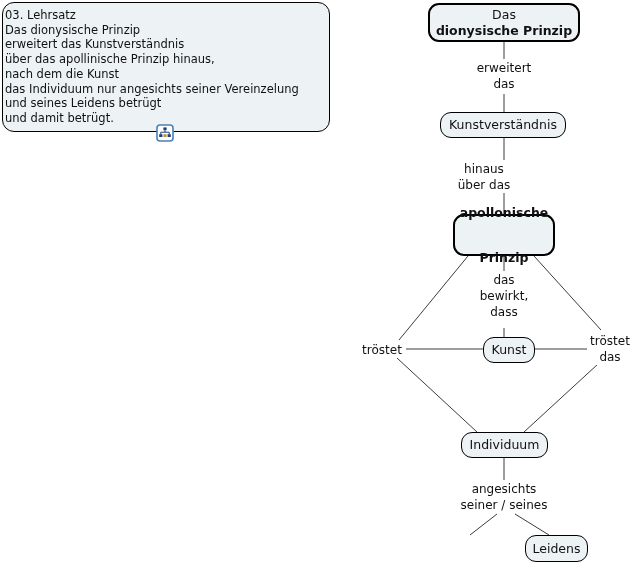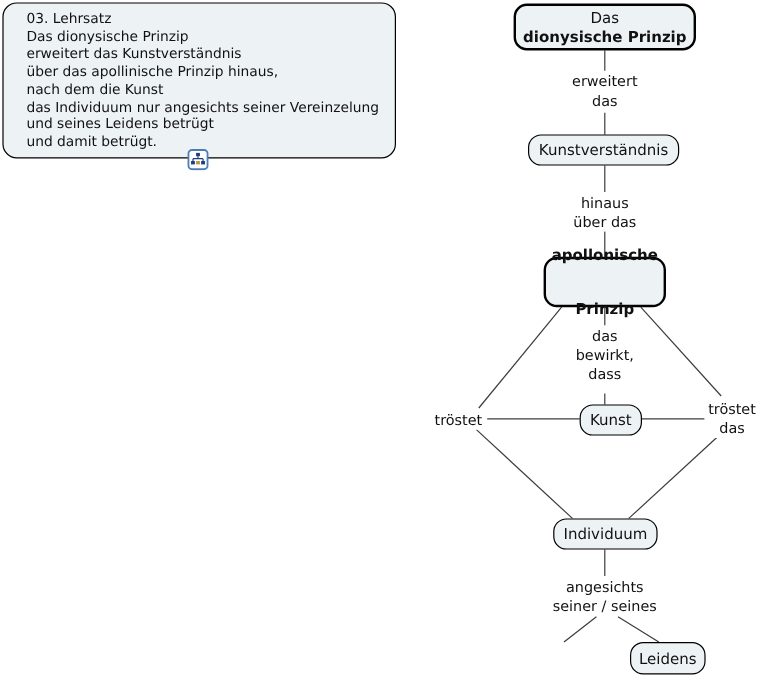--- a/index.html
+++ b/index.html
@@ -25,21 +25,21 @@
     stroke-width: 1;
   }
   
   .annotation {
     position: absolute;
     left: 2px; top: 2px;
     width: 328px; height: 130px;
     background: var(--node-fill, #edf3f5);
     border: 1.5px solid var(--node-border, #000000);
     border-radius: 12px;
-    padding: 5px 19px;
+    padding: 5px 2px;
     font-size: 11.5px;
     line-height: 14.7px;
     white-space: nowrap;
   }
   .note-icon {
     position: absolute;
     left: 156px; top: 124px;
     width: 18px; height: 18px;
     cursor: pointer;
   }
@@ -75,21 +75,21 @@
     position: absolute;
     transform: translateX(-50%);
     font-size: 12px;
     line-height: 16px;
     text-align: center;
     white-space: pre-line;
     background: var(--bg, #ffffff);
     padding: 0 2px;
   }
   #label-erweitert  { left: 504px; top: 60px; }
-  #label-hinaus     { left: 504px; top: 161px; }
+  #label-hinaus     { left: 484px; top: 161px; }
   #label-bewirkt    { left: 504px; top: 272px; }
   #label-betruegt   { left: 382px; top: 342px; }
   #label-troestet   { left: 610px; top: 333px; }
   #label-angesichts { left: 504px; top: 481px; }
 </style>
 </head>
 <body>
 
 <div class="canvas">
 

